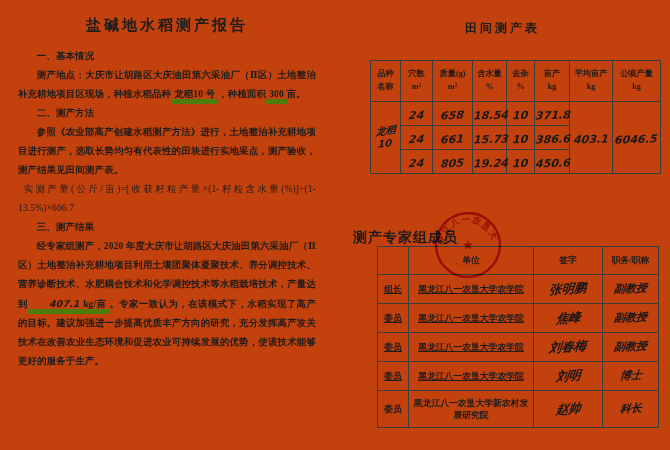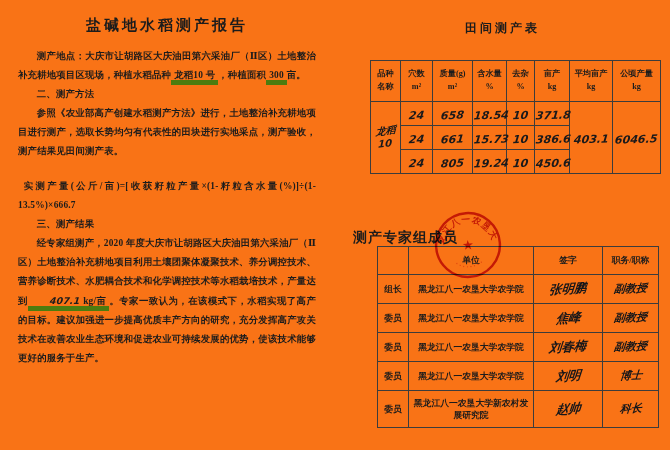--- a/index.html
+++ b/index.html
@@ -2,36 +2,36 @@
 <html><head>
 <meta charset="utf-8">
 <style>
   html,body{margin:0;padding:0;}
   body{
     width:670px;height:450px;position:relative;overflow:hidden;
     background:#fcfcfa;
     font-family:"Liberation Serif","DejaVu Serif",serif;
     color:#1c1c1c;
   }
-  .page{position:absolute;top:0;height:450px;background:#f97316;}
+  .page{position:absolute;top:0;height:450px;background:#c2410c;}
   .page-left{left:0;width:335px;padding:0;}
   .page-right{left:335px;width:335px;}
 
   
   .lp-inner{position:absolute;left:18px;top:12px;width:298px;}
   .doc-title{
     text-align:center;font-size:15px;font-weight:700;letter-spacing:3px;
     margin:4px 0 12px 0;
   }
   .para{
     font-size:9.4px;line-height:19px;margin:0;text-indent:2em;
     text-align:justify;font-weight:600;letter-spacing:.2px;
   }
   .para.head{font-weight:700;}
-  .para.formula{text-indent:.6em;font-weight:700;margin-top:16px;}
+  .para.formula{text-indent:.6em;font-weight:400;}
   .blank{
     border-bottom:5px solid #4d7c0f;padding:0 3px;font-weight:700;
   }
   .hw-inline{
     font-family:"DejaVu Sans",sans-serif;font-style:italic;font-weight:600;
     display:inline-block;transform:skewX(-6deg);
   }
 
   
   .rp-title{
@@ -52,21 +52,21 @@
   }
   .hw.variety{font-size:10px;transform:skewX(-10deg) rotate(-8deg);}
 
   .experts-heading{
     position:absolute;left:18px;top:229px;font-size:14px;font-weight:700;
     letter-spacing:1px;
   }
   .t2{position:absolute;left:42px;top:246px;width:281px;}
   .t2 th{height:27px;font-size:8.8px;font-weight:700;}
   .t2 td{font-size:8.8px;font-weight:600;line-height:1.4;}
-  .t2 tr.r{height:29px;}
+  .t2 tr.r{height:29px;text-decoration:underline;}
   .t2 tr.r-last{height:37px;}
   .sig{
     font-family:"DejaVu Sans",sans-serif;font-style:italic;font-weight:600;
     font-size:12.5px;display:inline-block;transform:rotate(-4deg) skewX(-9deg);
     color:#17171a;
   }
   .sig.title{font-size:11px;transform:rotate(-2deg) skewX(-7deg);}
 
   .stamp{
     position:absolute;left:98px;top:210px;width:70px;height:70px;
@@ -75,20 +75,21 @@
   }
 </style>
 </head>
 <body>
 
 <div class="page page-left">
   <div class="lp-inner">
     <div class="doc-title">盐碱地水稻测产报告</div>
 
 
+    <p class="para head">一、基本情况</p>
 
     <p class="para"><span>测产地点：大庆市让胡路区大庆油田第六采油厂（Ⅱ区）土地整治补充耕地项目区现场，种植水稻品种</span><span class="blank">龙稻10 号</span><span>，种植面积</span><span class="blank">300</span><span>亩。</span></p>
 
 
     <p class="para head">二、测产方法</p>
 
     <p class="para">参照《农业部高产创建水稻测产方法》进行，土地整治补充耕地项目进行测产，选取长势均匀有代表性的田块进行实地采点，测产验收，测产结果见田间测产表。</p>
 
     <p class="para formula">实测产量(公斤/亩)=[收获籽粒产量×(1-籽粒含水量(%)]÷(1-13.5%)×666.7</p>
 

